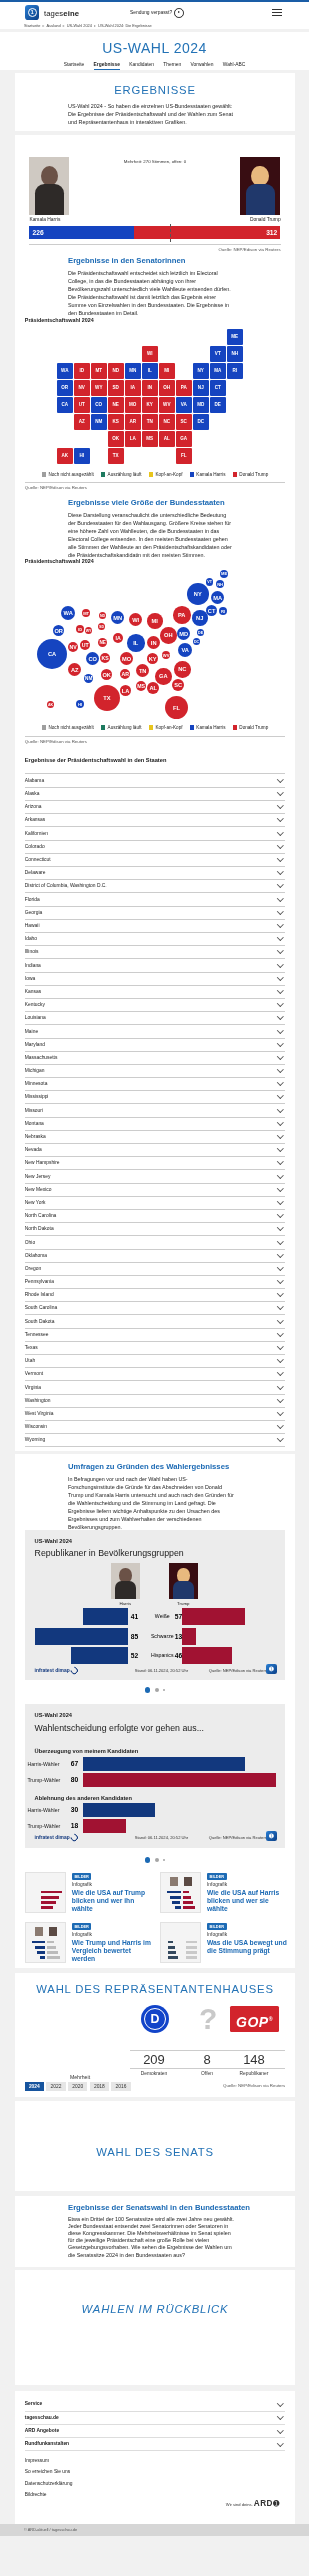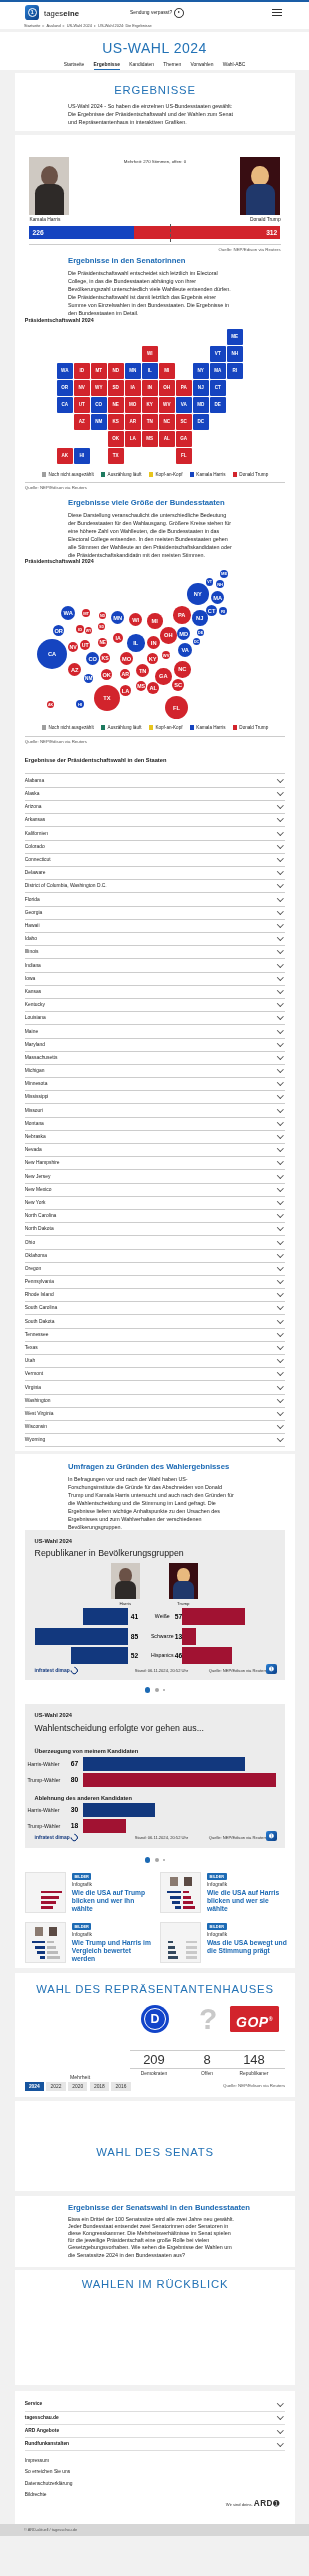--- a/index.html
+++ b/index.html
@@ -723,21 +723,21 @@
 
   <div class="box" style="top:2101px;height:90px;">
     <div class="h-caps abs" style="top:13.4px;margin-top:32px;">WAHL DES SENATS</div>
   </div>
   <div class="box" style="top:2196px;height:71px;">
     <div class="h-sub abs indent" style="top:7.2px;">Ergebnisse der Senatswahl in den Bundesstaaten</div>
     <div class="para indent abs" style="top:19.6px;line-height:7.2px;">Etwa ein Drittel der 100 Senatssitze wird alle zwei Jahre neu gewählt. Jeder Bundesstaat entsendet zwei Senatorinnen oder Senatoren in diese Kongresskammer. Die Mehrheitsverhältnisse im Senat spielen für die jeweilige Präsidentschaft eine große Rolle bei vielen Gesetzgebungsvorhaben. Wie sehen die Ergebnisse der Wahlen um die Senatssitze 2024 in den Bundesstaaten aus?</div>
   </div>
 
   <div class="box" style="top:2270px;height:115px;">
-    <div class="h-caps abs" style="top:8px;">WAHLEN IM RÜCKBLICK</div>
+    <div class="h-caps abs" style="top:33px;font-style:italic;">WAHLEN IM RÜCKBLICK</div>
   </div>
 
   <div class="box" style="top:2391px;height:133px;">
     <div id="footrows">
         <div class="frow" style="top: 6.2px;">
           <span>Service</span>
           <div class="chev"></div>
         </div>
         <div class="frow" style="top: 19.6px;">
           <span>tagesschau.de</span>

